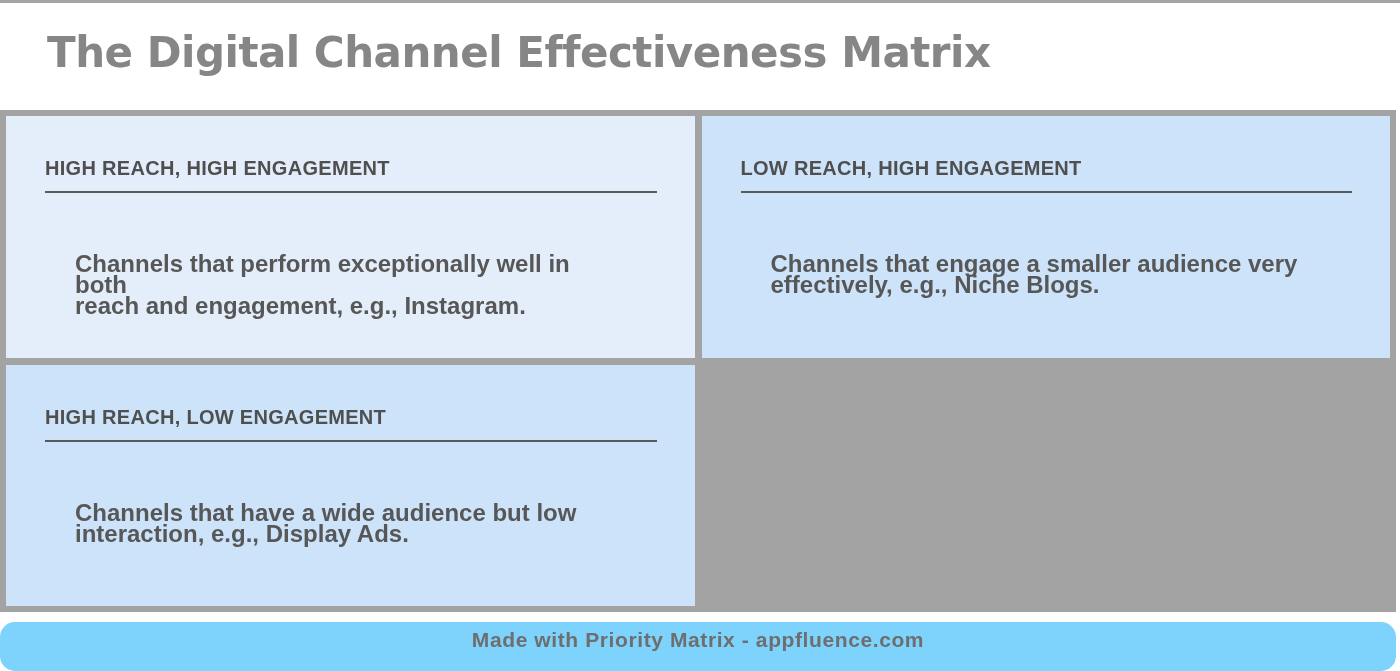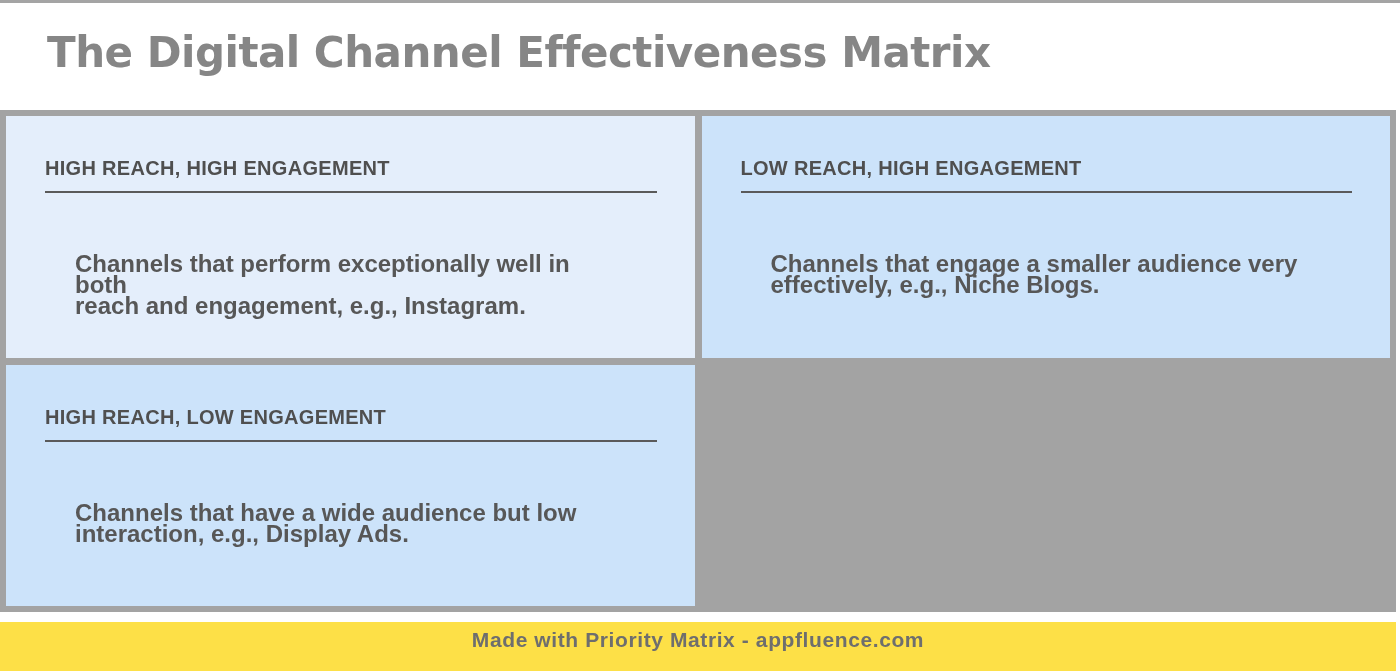--- a/index.html
+++ b/index.html
@@ -109,17 +109,17 @@
     <div class="quadrant" style="background-color: rgb(204, 227, 250);">
       <div class="q-title" style="color: rgb(79, 79, 79);">HIGH REACH, LOW ENGAGEMENT</div>
       <hr class="q-underline">
       <div class="q-desc" style="color: rgb(87, 87, 87);">Channels that have a wide audience but low
 interaction, e.g., Display Ads.</div>
     </div>
 
 
   </div>
 
-  <div class="footer" style="background-color: #fde047;">
+  <div class="footer" style="background-color: #7dd3fc; border-radius: 15px;">
     <span class="footer-text" style="color: rgb(110, 110, 110);">Made with Priority Matrix - appfluence.com</span>
   </div>
 
 </div>
 
 </body></html>

